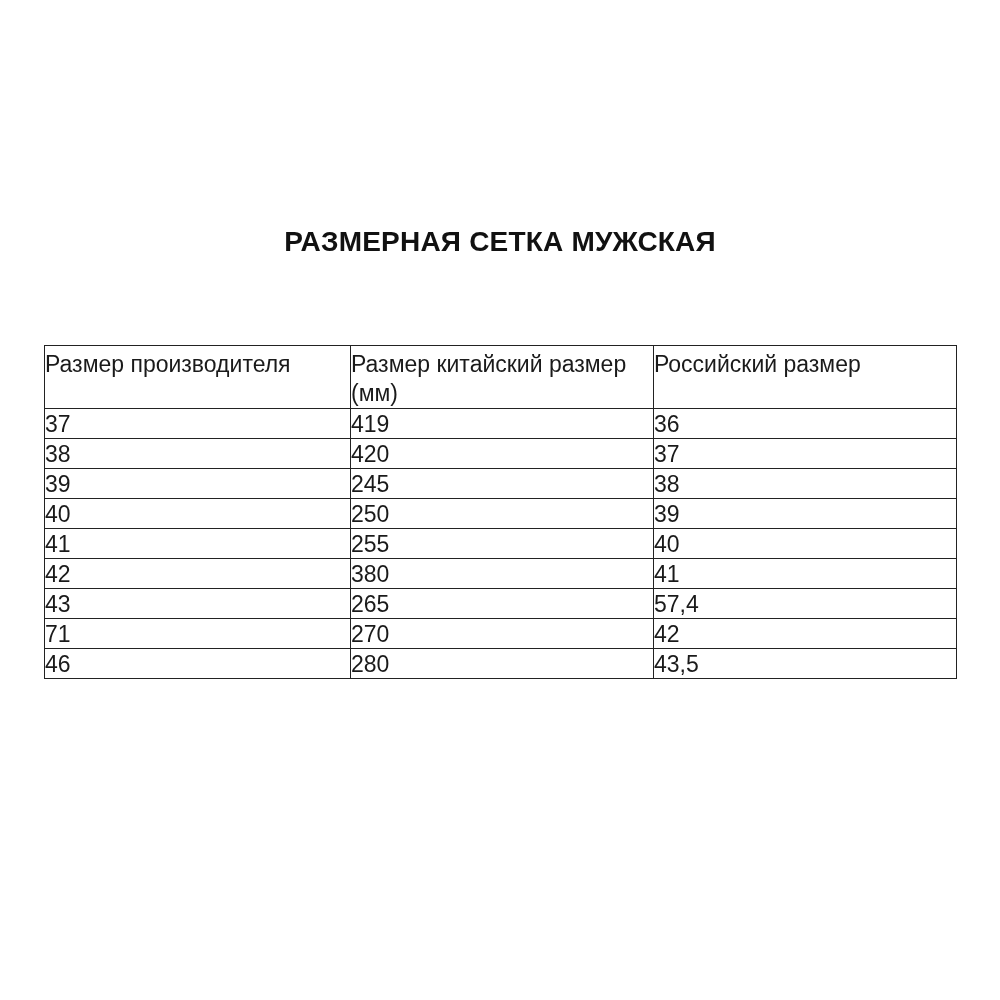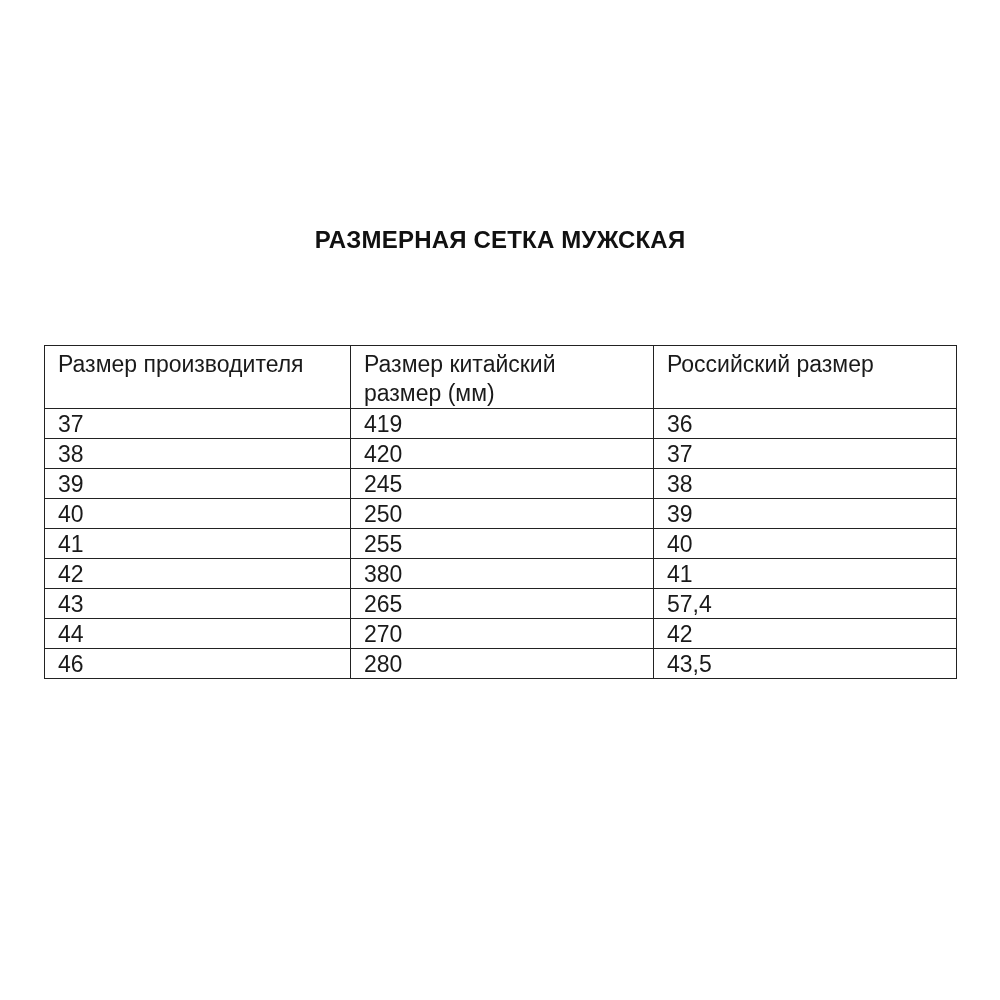--- a/index.html
+++ b/index.html
@@ -16,21 +16,21 @@
     width: 1000px;
     height: 1000px;
     background: #ffffff;
   }
   .page-title {
     position: absolute;
     top: 226px;
     left: 0;
     width: 1000px;
     text-align: center;
-    font-size: 24px;
+    font-size: 28px;
     font-weight: 700;
     letter-spacing: 0.2px;
     color: #111111;
   }
   table.size-table {
     position: absolute;
     left: 44px;
     top: 345px;
     width: 912px;
     border-collapse: collapse;
@@ -38,21 +38,20 @@
     font-size: 23px;
     color: #1a1a1a;
   }
   table.size-table col.c1 { width: 306px; }
   table.size-table col.c2 { width: 303px; }
   table.size-table col.c3 { width: 303px; }
   table.size-table th,
   table.size-table td {
     border: 1.5px solid #222222;
     text-align: left;
-    padding-left: 13px;
     padding-right: 18px;
   }
   table.size-table th {
     height: 59px;
     vertical-align: top;
     padding-top: 4px;
     font-weight: 400;
     line-height: 29px;
   }
   table.size-table td {
@@ -111,21 +110,21 @@
           <td>42</td>
           <td>380</td>
           <td>41</td>
         </tr>
         <tr>
           <td>43</td>
           <td>265</td>
           <td>57,4</td>
         </tr>
         <tr>
-          <td>44</td>
+          <td>71</td>
           <td>270</td>
           <td>42</td>
         </tr>
         <tr>
           <td>46</td>
           <td>280</td>
           <td>43,5</td>
         </tr>
       </tbody>
   </table>

